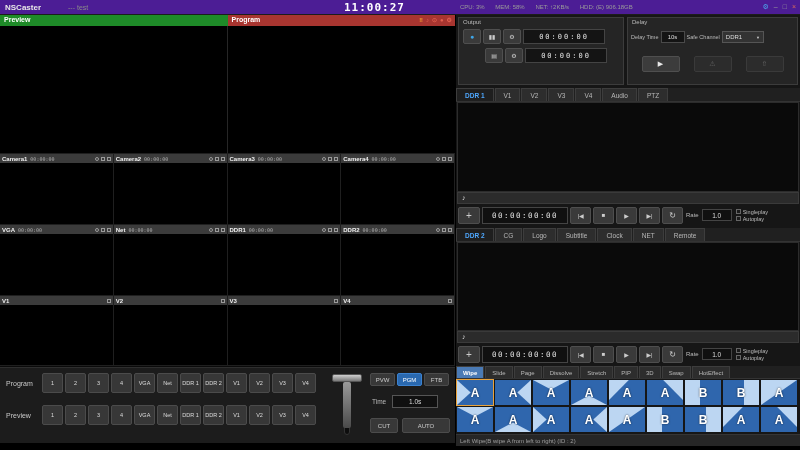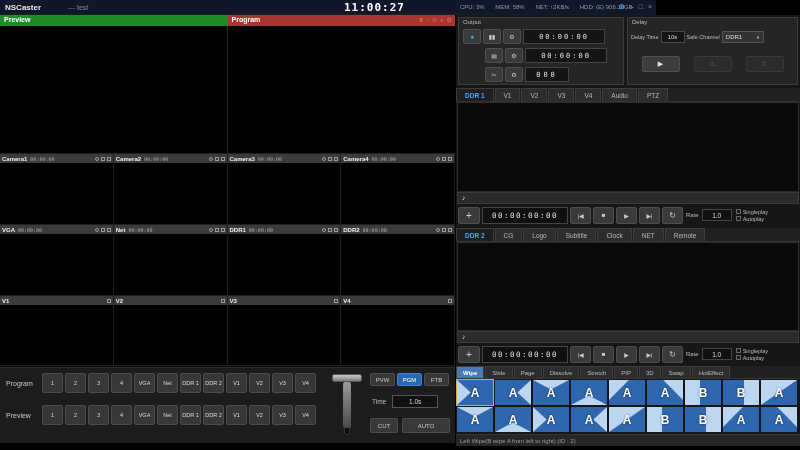--- a/index.html
+++ b/index.html
@@ -1,20 +1,20 @@
 <!DOCTYPE html>
 <html><head>
 <meta charset="utf-8">
 <style>
   *{box-sizing:border-box;margin:0;padding:0;font-family:"Liberation Sans",sans-serif;}
   html,body{width:800px;height:450px;background:#000;overflow:hidden;}
   .app{position:relative;width:800px;height:450px;background:#000;}
 
   
-  .titlebar{position:absolute;left:0;top:0;width:656px;height:15px;background:#0f172a;border-bottom:1px solid #1c1c1c;}
+  .titlebar{position:absolute;left:0;top:0;width:800px;height:15px;background:#4c1d95;border-bottom:1px solid #1c1c1c;}
   .app-name{position:absolute;left:5px;top:3px;font-size:8px;font-weight:bold;color:#e8e8e8;}
   .session{position:absolute;left:68px;top:4px;font-size:7px;color:#8a8a8a;}
   .clock{position:absolute;left:344px;top:1px;font-family:"DejaVu Sans Mono",monospace;font-size:11px;font-weight:bold;color:#fff;letter-spacing:1px;}
   .stats{position:absolute;left:460px;top:4px;font-size:6px;color:#9a9a9a;white-space:nowrap;}
   .stats span{margin-right:9px;}
   .winbtns{position:absolute;right:4px;top:2px;display:flex;gap:5px;font-size:7px;line-height:10px;}
   .winbtns .wb{color:#9a9a9a;cursor:default;}
   .winbtns .wb.blue{color:#4da0e8;}
   .winbtns .wb.red{color:#d86a5a;}
 
@@ -376,26 +376,20 @@
         <button class="obtn">▮▮</button>
         <button class="obtn">⚙</button>
         <div class="otc">00:00:00</div>
       </div>
       <div class="out-row r2">
         <span class="spacer20"></span>
         <button class="obtn">▤</button>
         <button class="obtn">⚙</button>
         <div class="otc">00:00:00</div>
       </div>
-      <div class="out-row r3">
-        <span class="spacer20"></span>
-        <button class="obtn">✂</button>
-        <button class="obtn">⚙</button>
-        <div class="otc cnt">000</div>
-      </div>
     </div>
 
     <div class="panel delay">
       <div class="panel-title">Delay</div>
       <div class="delay-row1">
         <span class="dlbl">Delay Time</span>
         <div class="valbox">10s</div>
         <span class="dlbl">Safe Channel</span>
         <div class="dropdown">
           <span>DDR1</span>

